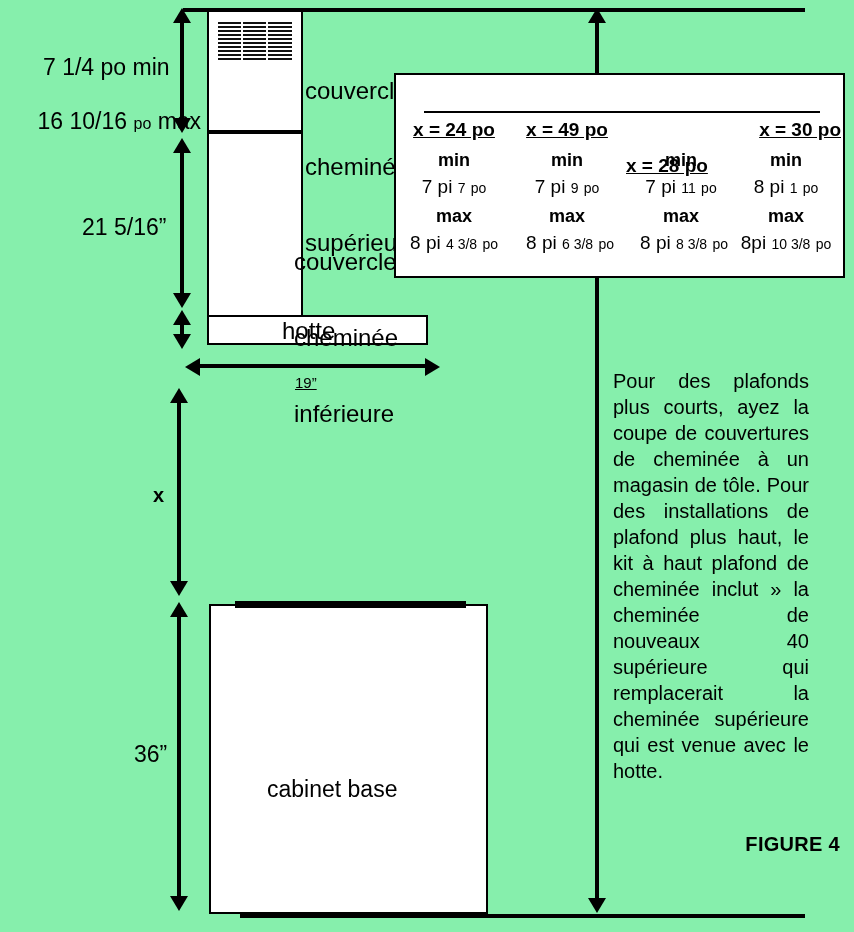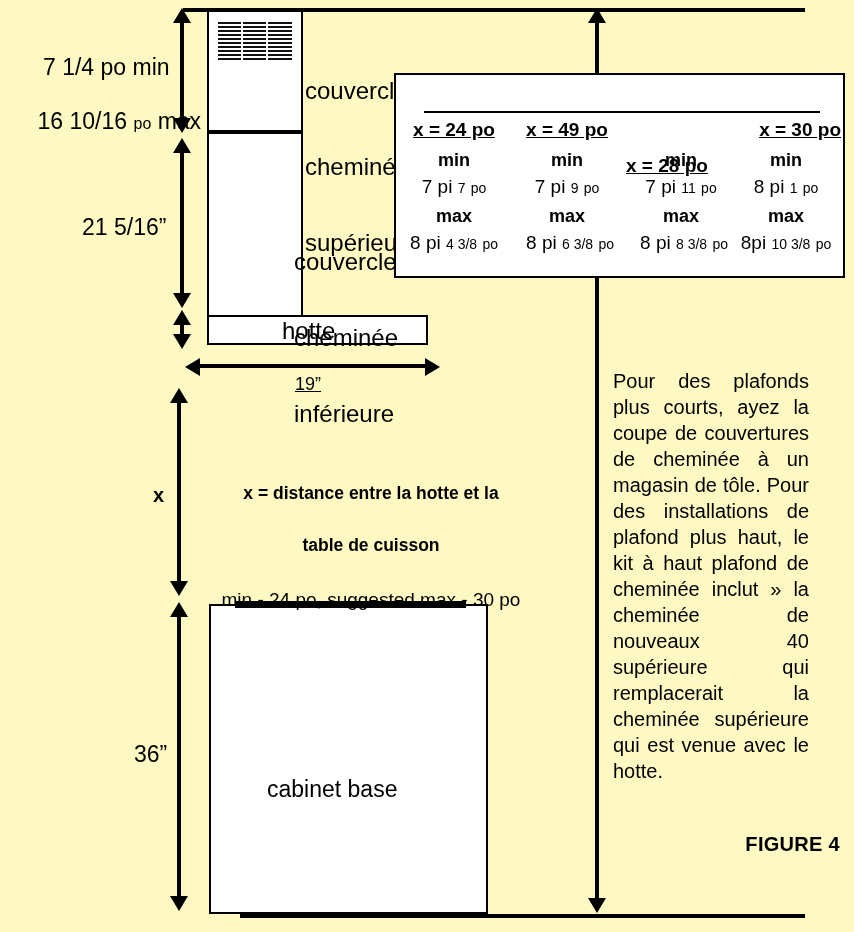--- a/index.html
+++ b/index.html
@@ -1,17 +1,17 @@
 <!DOCTYPE html>
 <html><head>
 <meta charset="utf-8">
 <style>
   html,body{margin:0;padding:0;background:#ffffff;}
   body{font-family:"Liberation Sans",sans-serif;color:#000;}
-  #fig{position:relative;width:854px;height:932px;overflow:hidden;background:#fef9c3;}
+  #fig{position:relative;width:854px;height:932px;overflow:hidden;background:#86efac;}
   .abs{position:absolute;}
   .line{background:#000;}
   .txt{position:absolute;white-space:pre;line-height:1.05;}
   .b{font-weight:bold;}
   .box{position:absolute;border:2px solid #000;background:#fff;box-sizing:border-box;}
 
   
   .ahU,.ahD{position:absolute;width:0;height:0;border-left:9px solid transparent;border-right:9px solid transparent;}
   .ahU{border-bottom:15px solid #000;}
   .ahD{border-top:15px solid #000;}
@@ -86,21 +86,21 @@
   <div class="txt" style="left:82px;top:215px;font-size:23px;">21 5/16”</div>
 
   <div class="abs line" style="left:180px;top:320px;width:4px;height:20px;"></div>
   <div class="ahU" style="left:173px;top:310px;"></div>
   <div class="ahD" style="left:173px;top:334px;"></div>
 
 
   <div class="abs line" style="left:195px;top:364px;width:240px;height:4px;"></div>
   <div class="ahL" style="left:185px;top:358px;"></div>
   <div class="ahR" style="left:425px;top:358px;"></div>
-  <div class="txt" style="left:295px;top:375px;font-size:18px;text-decoration:underline;">19”</div>
+  <div class="txt" style="left:295px;top:375px;font-size:15px;text-decoration:underline;">19”</div>
 
   <div class="abs line" style="left:177px;top:398px;width:4px;height:190px;"></div>
   <div class="ahU" style="left:170px;top:388px;"></div>
   <div class="ahD" style="left:170px;top:581px;"></div>
   <div class="txt b" style="left:153px;top:485px;font-size:20px;">x</div>
 
   <div class="abs line" style="left:177px;top:612px;width:4px;height:290px;"></div>
   <div class="ahU" style="left:170px;top:602px;"></div>
   <div class="ahD" style="left:170px;top:896px;"></div>
   <div class="txt" style="left:134px;top:742px;font-size:23px;">36”</div>
@@ -118,25 +118,20 @@
   <div class="txt" style="left:294px;top:199px;font-size:24px;">
     <div>couvercle</div>
     <div>cheminée</div>
     <div>inférieure</div>
   </div>
 
   <div class="txt" style="left:282px;top:318px;font-size:24px;">hotte</div>
 
   <div class="txt" style="left:267px;top:757px;font-size:23px;margin-top:20px;">cabinet base</div>
 
-  <div class="txt" style="left:206px;top:450px;width:330px;text-align:center;">
-    <div class="b" style="font-size:17.5px;">x = distance entre la hotte et la</div>
-    <div class="b" style="font-size:17.5px;">table de cuisson</div>
-    <div style="font-size:19px;margin-top:2px;">min - 24 po, suggested max - 30 po</div>
-  </div>
 
   <div id="tbl">
     <div class="hr"></div>
 
     <div class="colhead" style="left:3px;width:110px;text-align:center;">x = 24 po</div>
     <div class="mlabel" style="top:75px;left:3px;width:110px;text-align:center;">min</div>
     <div class="val" style="top:101px;left:3px;width:110px;text-align:center;">
       <span>7</span> <span>pi</span> <span class="sm">7</span> <span class="sm">po</span>
     </div>
     <div class="mlabel" style="top:131px;left:3px;width:110px;text-align:center;">max</div>

